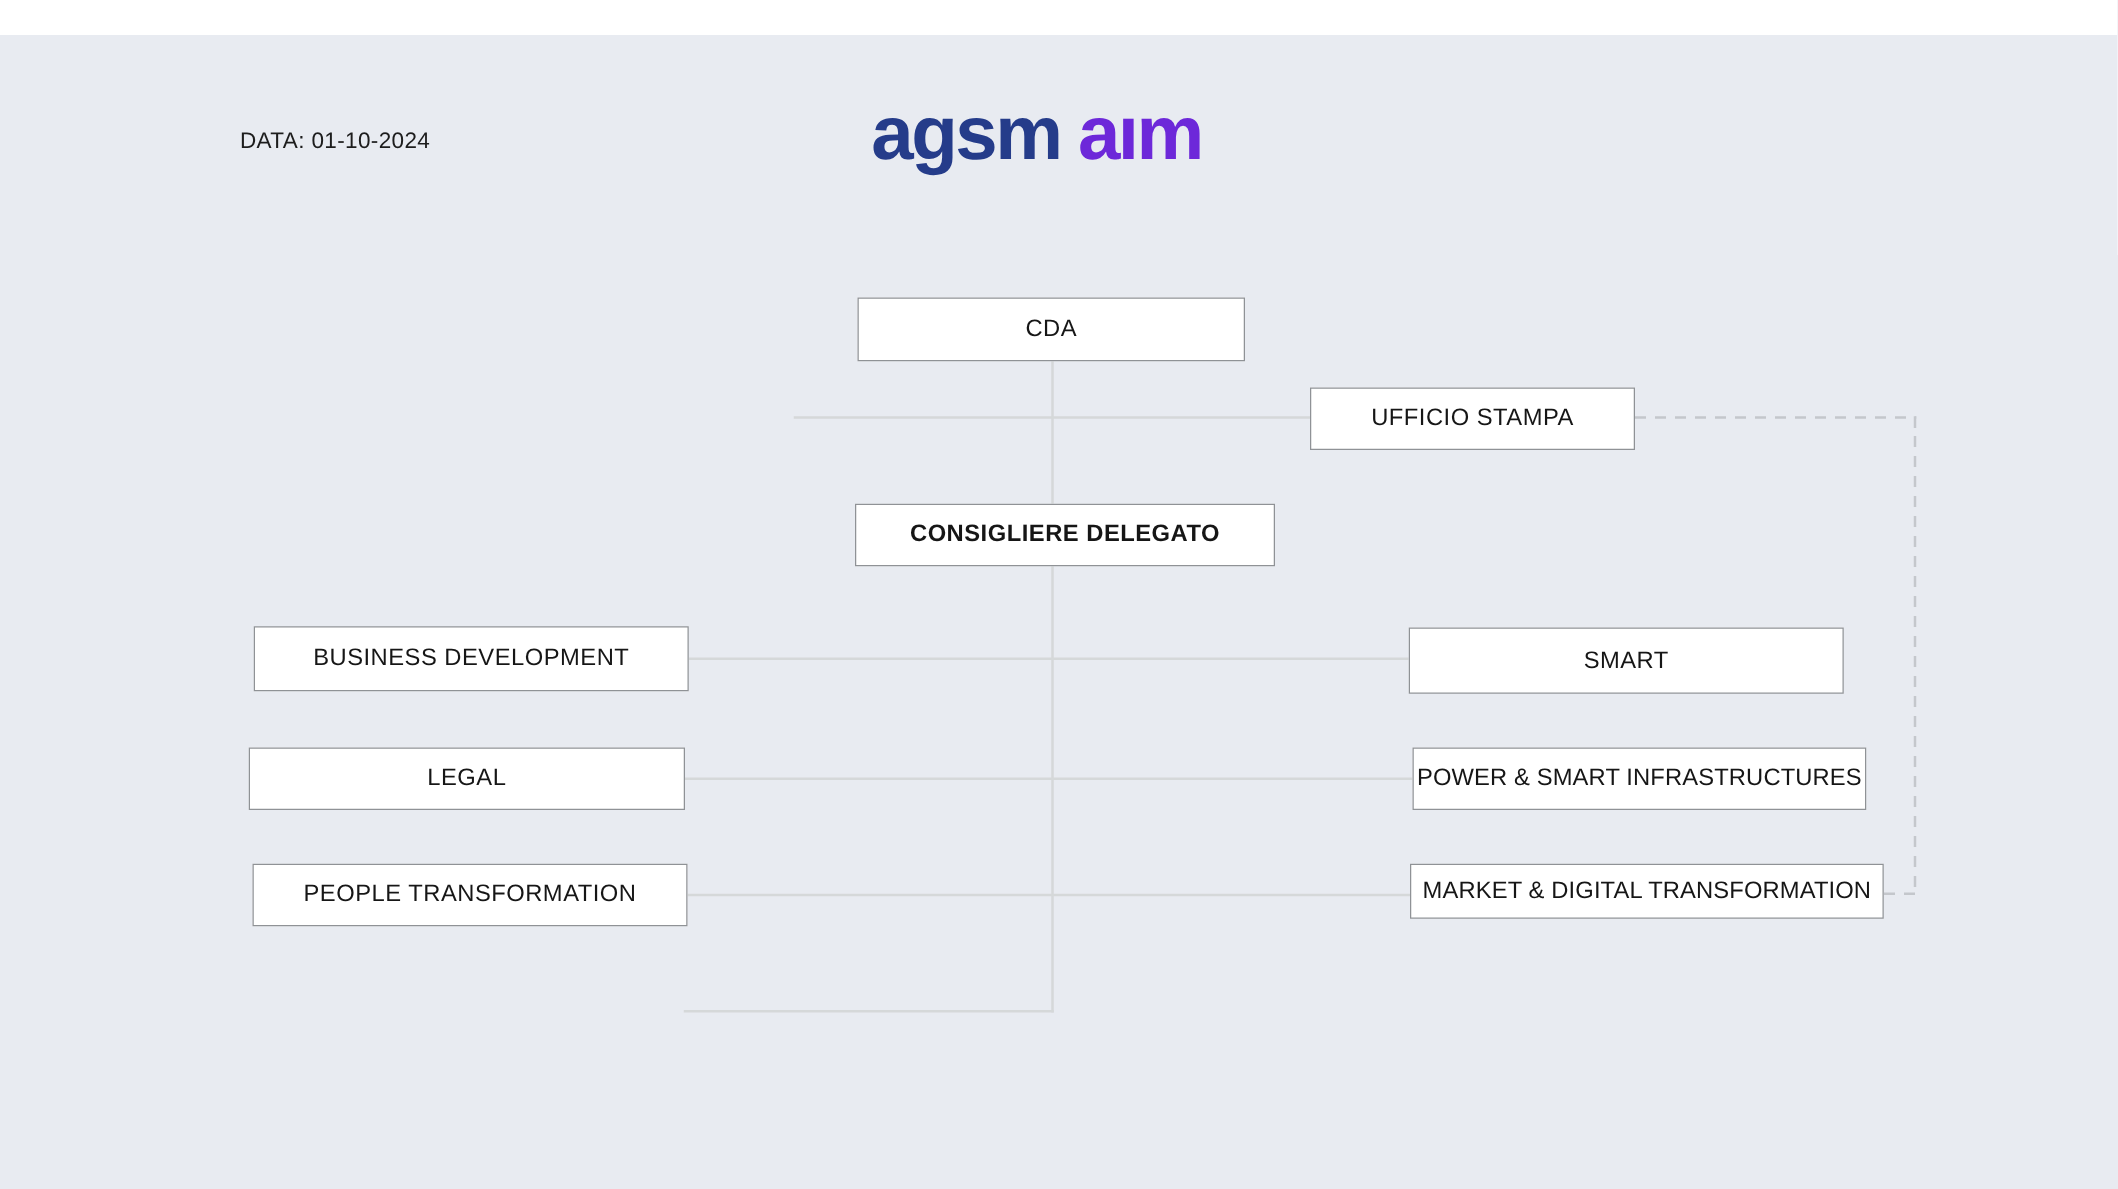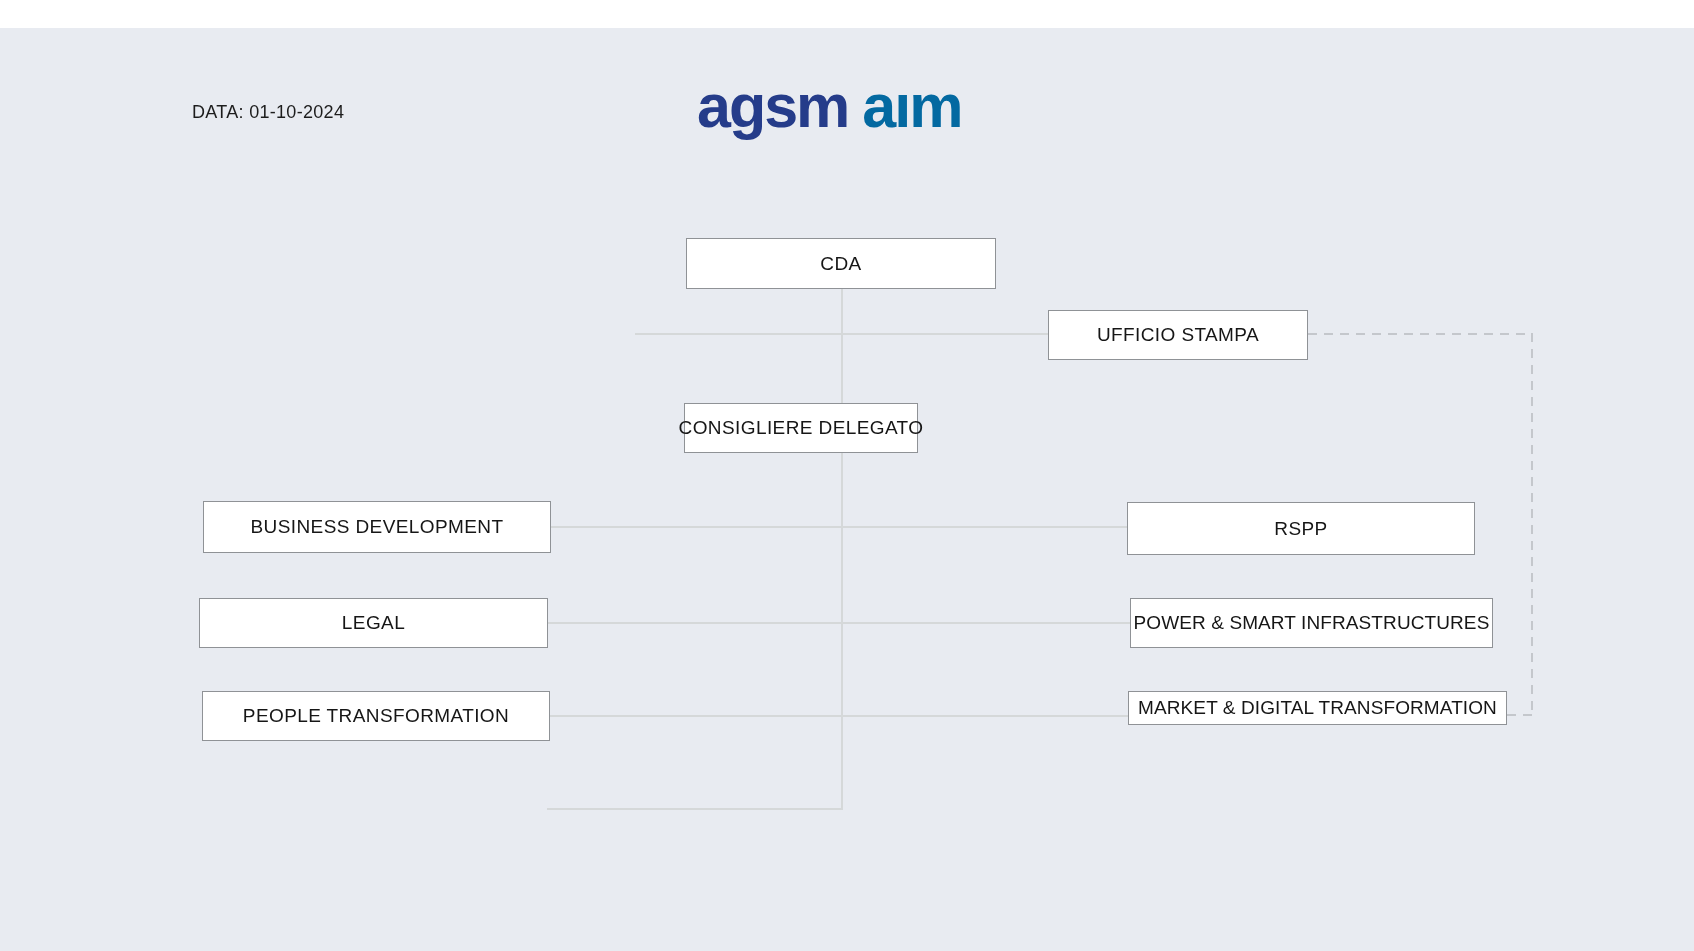--- a/index.html
+++ b/index.html
@@ -22,46 +22,46 @@
   .logo{
     position:absolute;
     left:697px; top:48px;
     font-size:61px;
     font-weight:bold;
     letter-spacing:-2px;
     line-height:1;
     white-space:nowrap;
   }
   .logo-agsm{color:#253c8a;}
-  .logo-aim{color:#0369a1; margin-left:14px;}
+  .logo-aim{color:#6d28d9; margin-left:14px;}
   .node{
     position:absolute;
     background:#ffffff;
     border:1.5px solid #8f9296;
     display:flex;
     align-items:center;
     justify-content:center;
     font-size:19px;
     color:#161616;
     letter-spacing:0.4px;
     text-align:center;
     box-sizing:border-box;
     white-space:nowrap;
   }
   
   .n-cda{left:686px; top:210px; width:310px; height:51px;}
   .n-internal-audit{left:373px; top:281px; width:262px; height:51px;}
   .n-ufficio-stampa{left:1048px; top:282px; width:260px; height:50px;}
-  .n-consigliere{left:684px; top:375px; width:234px; height:50px;}
+  .n-consigliere{left:684px; top:375px; width:336px; height:50px;font-weight:bold;}
   .n-business-dev{left:203px; top:473px; width:348px; height:52px;}
   .n-rspp{left:1127px; top:474px; width:348px; height:53px;}
   .n-legal{left:199px; top:570px; width:349px; height:50px;}
   .n-power{left:1130px; top:570px; width:363px; height:50px; letter-spacing:0.1px;}
   .n-people{left:202px; top:663px; width:348px; height:50px;}
-  .n-market{left:1128px; top:663px; width:379px; height:34px; letter-spacing:0.1px;}
+  .n-market{left:1128px; top:663px; width:379px; height:44px; letter-spacing:0.1px;}
   .n-finance{left:201px; top:756px; width:346px; height:51px;}
   
   .hline{position:absolute; height:2px; background:#d5d8d9;}
   .vline{position:absolute; width:2px; background:#d5d8d9;}
   .l-spine-top{left:841px; top:261px; height:114px;}
   .l-spine-main{left:841px; top:425px; height:357px;}
   .l-row-audit{left:635px; top:305px; width:413px;}
   .l-row-bd{left:551px; top:498px; width:576px;}
   .l-row-legal{left:548px; top:594px; width:582px;}
   .l-row-people{left:550px; top:687px; width:578px;}
@@ -95,19 +95,19 @@
   <div class="hline l-row-finance"></div>
 
   <div class="dash-h d-top"></div>
   <div class="dash-v d-right"></div>
   <div class="dash-h d-bottom"></div>
 
   <div class="node n-cda">CDA</div>
   <div class="node n-ufficio-stampa">UFFICIO STAMPA</div>
   <div class="node n-consigliere">CONSIGLIERE DELEGATO</div>
   <div class="node n-business-dev">BUSINESS DEVELOPMENT</div>
-  <div class="node n-rspp">RSPP</div>
+  <div class="node n-rspp">SMART</div>
   <div class="node n-legal">LEGAL</div>
   <div class="node n-power">POWER &amp; SMART INFRASTRUCTURES</div>
   <div class="node n-people">PEOPLE TRANSFORMATION</div>
   <div class="node n-market">MARKET &amp; DIGITAL TRANSFORMATION</div>
 
 </div>
 
 </body></html>

